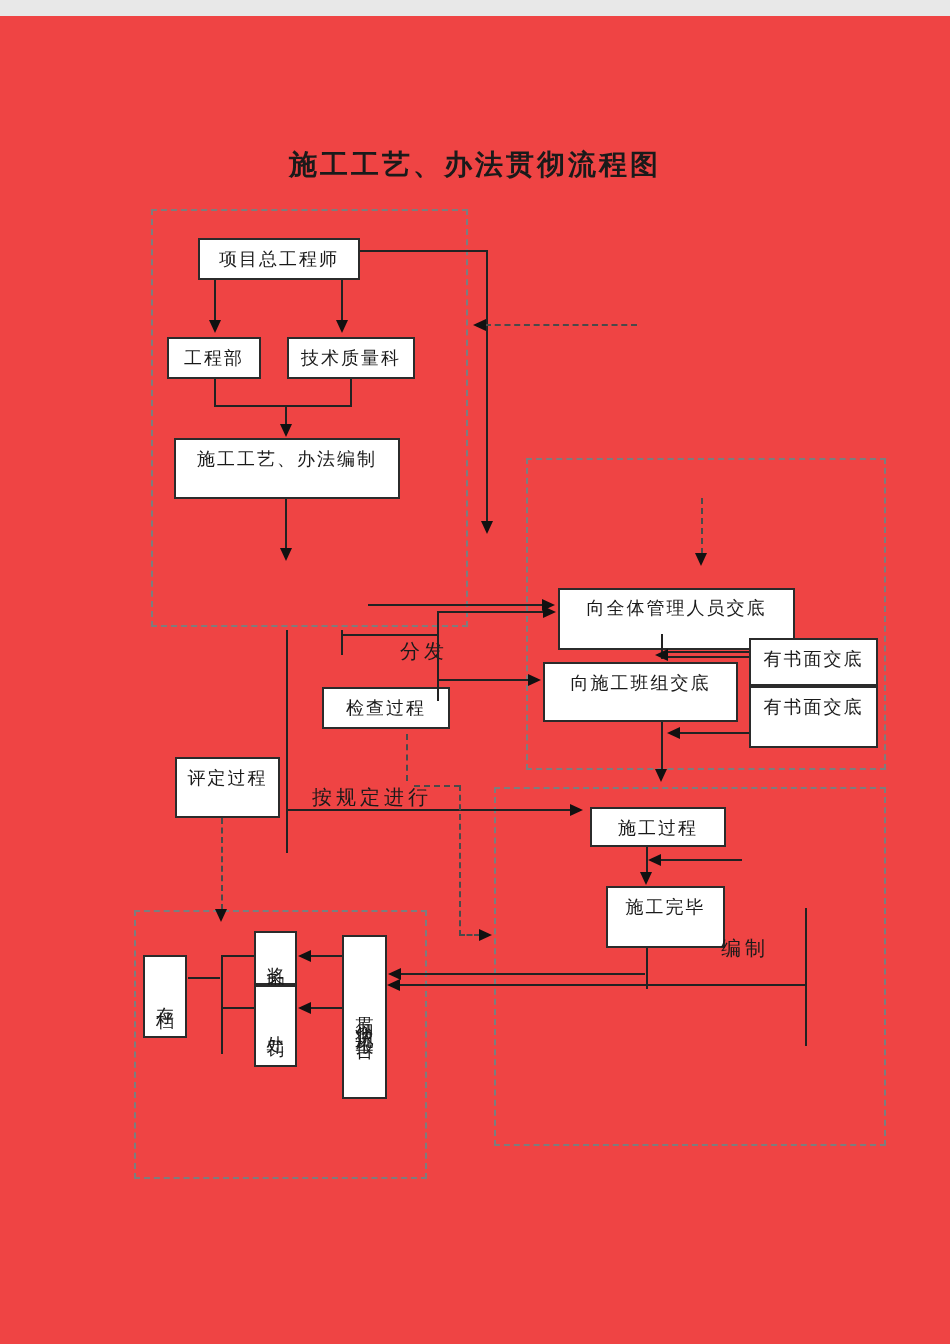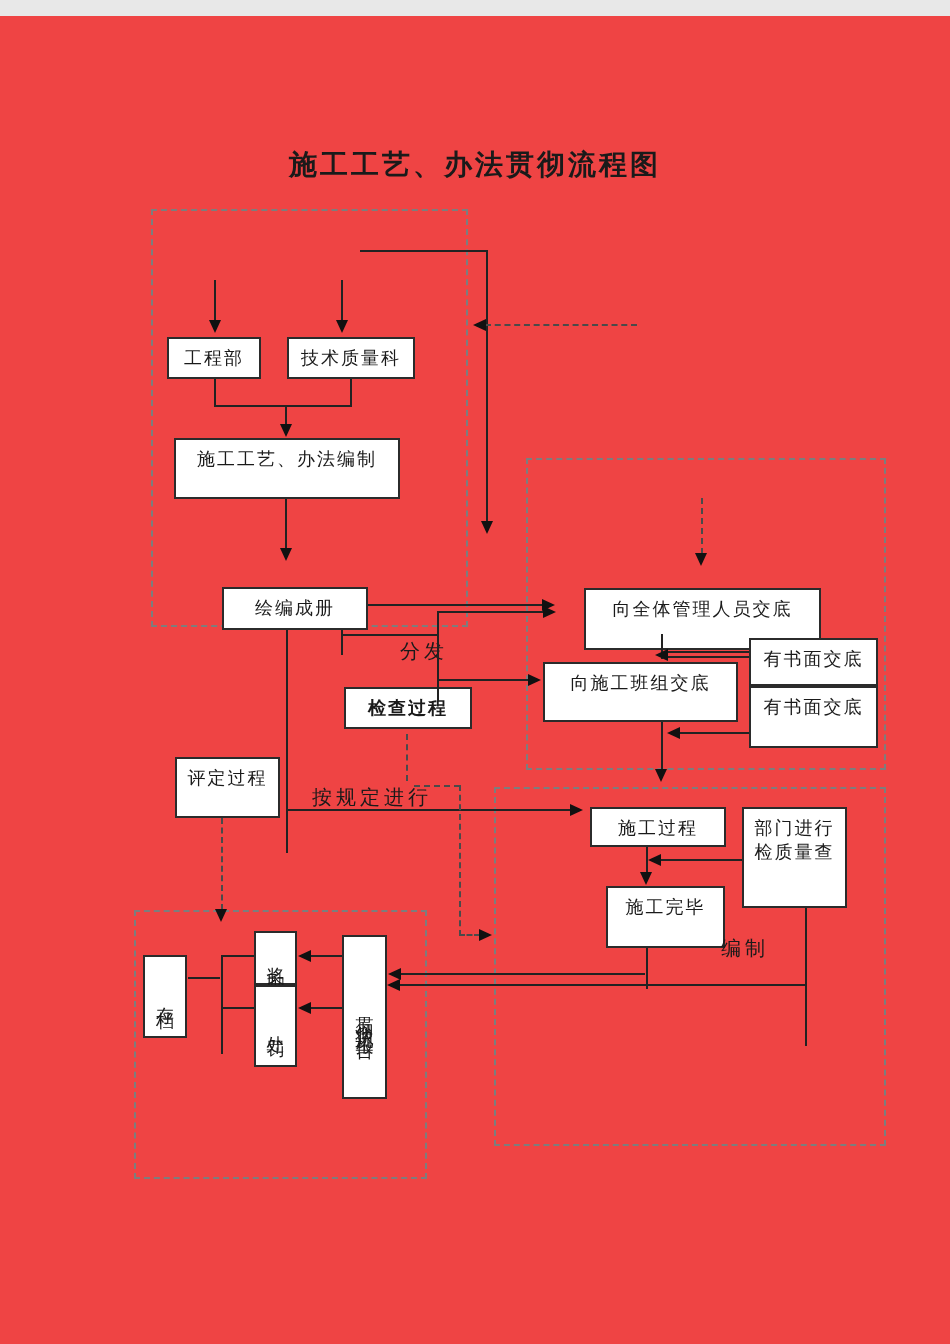--- a/index.html
+++ b/index.html
@@ -93,46 +93,42 @@
   <div class="ah l" style="left:388px;top:952px;"></div>
   <div class="ah l" style="left:387px;top:963px;"></div>
   <div class="ah l" style="left:298px;top:934px;"></div>
   <div class="ah l" style="left:298px;top:986px;"></div>
   <div class="ah r" style="left:570px;top:788px;"></div>
   <div class="ah l" style="left:473px;top:303px;"></div>
   <div class="ah d" style="left:695px;top:537px;"></div>
   <div class="ah d" style="left:215px;top:893px;"></div>
   <div class="ah r" style="left:479px;top:913px;"></div>
 
+  <div class="box" style="left:198px;top:222px;width:162px;height:42px;">
+    <span>项目总工程师</span></div>
   <div class="box" style="left:167px;top:321px;width:94px;height:42px;">
     <span>工程部</span></div>
   <div class="box" style="left:287px;top:321px;width:128px;height:42px;">
     <span>技术质量科</span></div>
   <div class="box" style="left:174px;top:422px;width:226px;height:61px;">
     <span>施工工艺、办法编制</span></div>
-  <div class="box" style="left:222px;top:571px;width:146px;height:43px;">
-    <span>绘编成册</span></div>
-  <div class="box" style="left:584px;top:572px;width:237px;height:62px;">
+  <div class="box" style="left:558px;top:572px;width:237px;height:62px;font-family:Liberation Mono, monospace;">
     <span>向全体管理人员交底</span></div>
   <div class="box" style="left:543px;top:646px;width:195px;height:60px;">
     <span>向施工班组交底</span></div>
   <div class="box" style="left:749px;top:622px;width:129px;height:48px;z-index:5;">
     <span>有书面交底</span></div>
   <div class="box" style="left:749px;top:670px;width:129px;height:62px;z-index:5;">
     <span>有书面交底</span></div>
-  <div class="box" style="left:344px;top:671px;width:128px;height:42px;font-weight:bold;">
+  <div class="box" style="left:322px;top:671px;width:128px;height:42px;">
     <span>检查过程</span></div>
   <div class="box" style="left:590px;top:791px;width:136px;height:40px;">
     <span>施工过程</span></div>
   <div class="box" style="left:175px;top:741px;width:105px;height:61px;">
     <span>评定过程</span></div>
-  <div class="box" style="left:742px;top:791px;width:105px;height:101px;">
-    <div>部门进行</div>
-    <div>检质量查</div>
-    </div>
   <div class="box" style="left:606px;top:870px;width:119px;height:62px;">
     <span>施工完毕</span></div>
   <div class="box vbox" style="left:143px;top:939px;width:44px;height:83px;">
     <span>存档</span>
     </div>
   <div class="box vbox" style="left:254px;top:915px;width:43px;height:54px;">
     <span>奖励</span>
     </div>
   <div class="box vbox" style="left:254px;top:969px;width:43px;height:82px;">
     <span>处罚</span>

